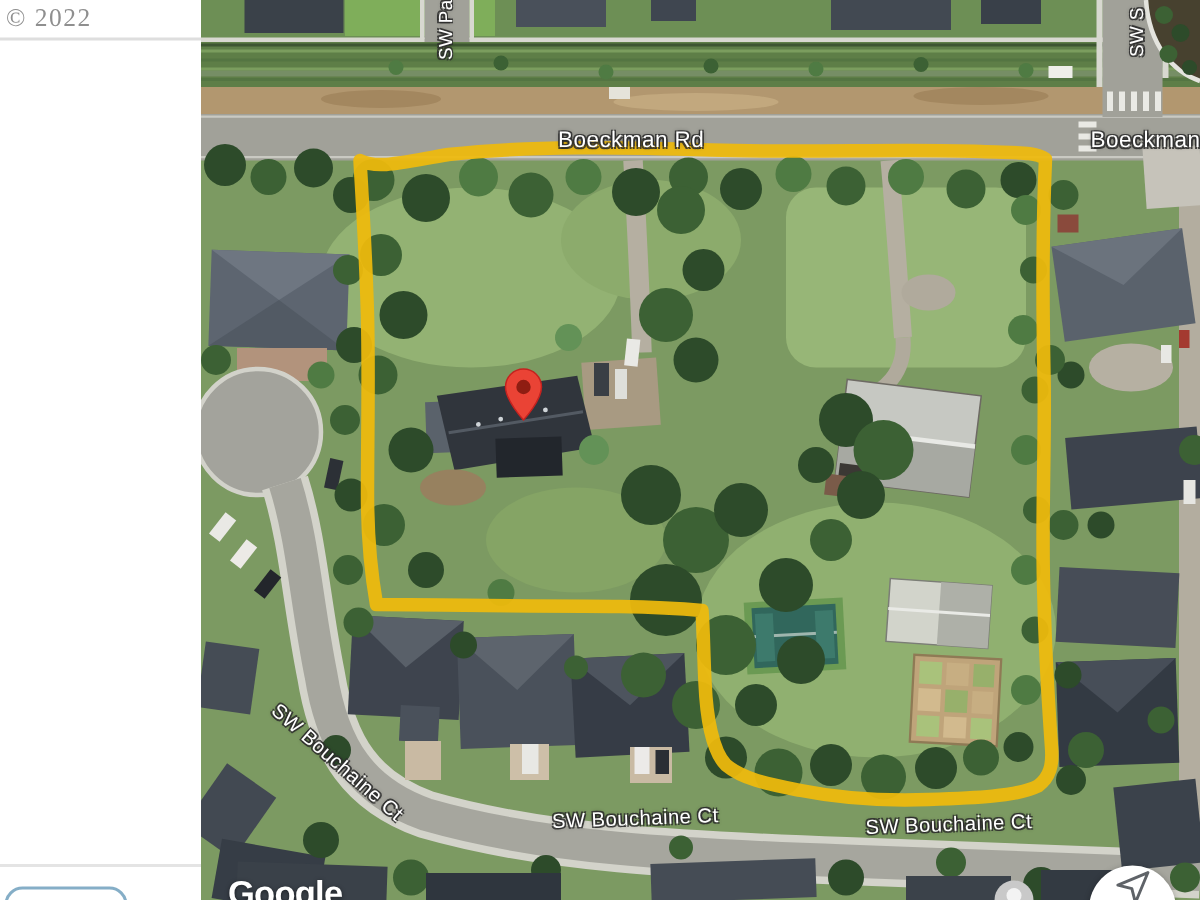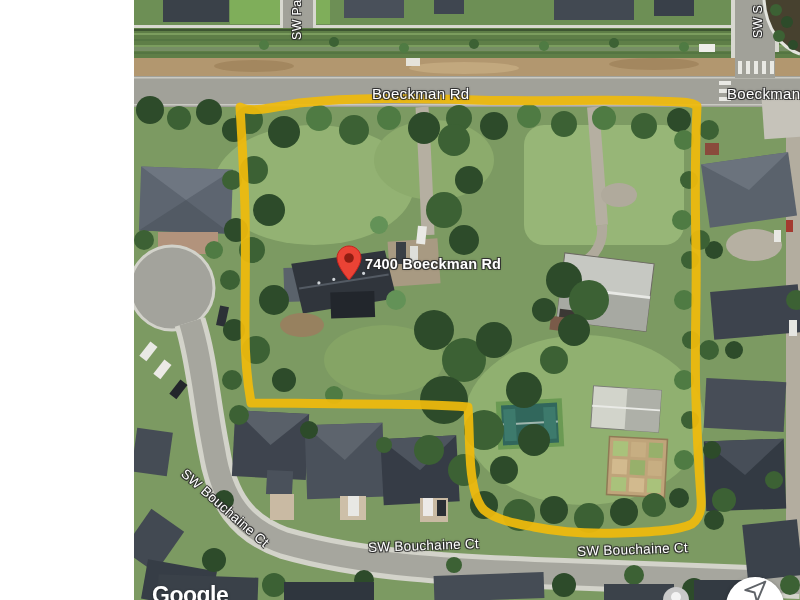--- a/index.html
+++ b/index.html
@@ -345,27 +345,32 @@
     <div class="map-label lbl-vert lbl-swpa">SW Pa</div>
     <div class="map-label lbl-vert lbl-sws">SW S</div>
     <div class="map-label lbl-bouch-west">SW Bouchaine Ct</div>
     <div class="map-label lbl-bouch-center">SW Bouchaine Ct</div>
     <div class="map-label lbl-bouch-east">SW Bouchaine Ct</div>
 
     <svg class="pin" viewBox="0 0 26 36">
       <path d="M13 1 C6.4 1 1 6.4 1 13 c0 9 12 22 12 22 s12 -13 12 -22 C25 6.4 19.6 1 13 1 Z" fill="#EA4335" stroke="#C5221F" stroke-width="1"></path>
       <circle cx="13" cy="13" r="4.8" fill="#8F1D12"></circle>
     </svg>
-    <div class="map-label pin-label">7400 Boeckman Rd</div>
 
     <div class="watermark">Google</div>
     <div class="ctl-gray">
         <div class="dot"></div>
       </div>
     <div class="ctl-nav">
       <svg width="26" height="26" viewBox="0 0 24 24">
         <path d="M21.5 2.5 L3 10.2 L11.6 12.4 L13.8 21 Z" fill="#ffffff" stroke="#5f6368" stroke-width="1.8" stroke-linejoin="round"></path>
       </svg>
     </div>
   </div>
 
+  <div class="sidebar">
+    <div class="copyright">© 2022</div>
+    <div class="divider-top"></div>
+    <div class="divider-bottom"></div>
+    <div class="partial-button"></div>
+  </div>
 
 </div>
 
 </body></html>

